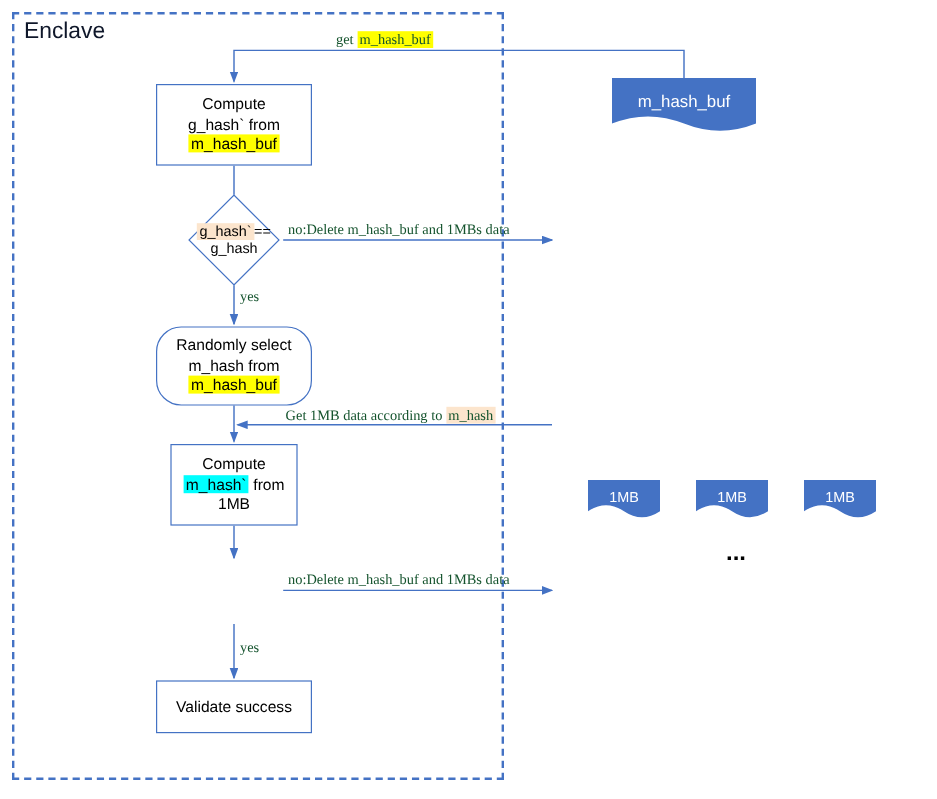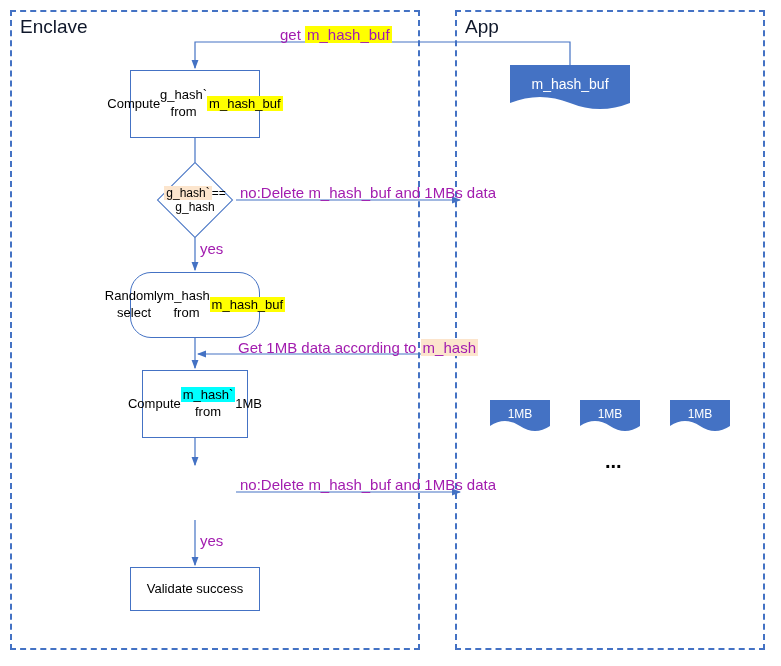--- a/index.html
+++ b/index.html
@@ -25,21 +25,21 @@
     left: 8px;
     font-size: 19px;
     color: #0f172a;
   }
   .box {
     position: absolute;
     border: 1px solid #4472c4;
     background: white;
     text-align: center;
     display: flex;
-    flex-direction: row;
+    flex-direction: column;
     align-items: center;
     justify-content: center;
     padding: 4px;
     box-sizing: border-box;
     line-height: 1.3;
   }
   .diamond-wrap {
     position: absolute;
   }
   .diamond {
@@ -62,23 +62,24 @@
     text-align: center;
     z-index: 2;
     font-size: 12px;
   }
   .doc-wave {
     position: absolute;
   }
   .doc-wave svg { display: block; }
   .floating-label {
     position: absolute;
-    font-size: 15px;
-    color: #a21caf;
+    font-size: 12px;
+    color: #14532d;
     white-space: nowrap;
+    font-family: Liberation Serif, serif;
   }
   .hl-yellow { background: #ffff00; padding: 0 2px; }
   .hl-cyan { background: #00ffff; padding: 0 2px; }
   .hl-peach { background: #fce5cd; padding: 0 2px; }
   .dots {
     position: absolute;
     font-size: 20px;
     font-weight: bold;
   }
   svg.arrows {
@@ -88,23 +89,20 @@
     pointer-events: none;
   }
 </style>
 </head>
 <body>
 
 <div class="canvas">
 
   <div class="zone" style="left:0;top:0;width:410px;height:640px;">
     <div class="zone-title">Enclave</div>
-  </div>
-  <div class="zone" style="left:445px;top:0;width:310px;height:640px;">
-    <div class="zone-title">App</div>
   </div>
 
   <svg class="arrows" width="761" height="646">
     <defs>
       <marker id="arrowhead" markerWidth="8" markerHeight="8" refX="7" refY="3" orient="auto">
         <polygon points="0 0, 8 3, 0 6" fill="#4472c4"></polygon>
       </marker>
     </defs>
 
     <path d="M 560 55 L 560 32 L 185 32 L 185 58" stroke="#4472c4" fill="none" stroke-width="1.2" marker-end="url(#arrowhead)"></path>

